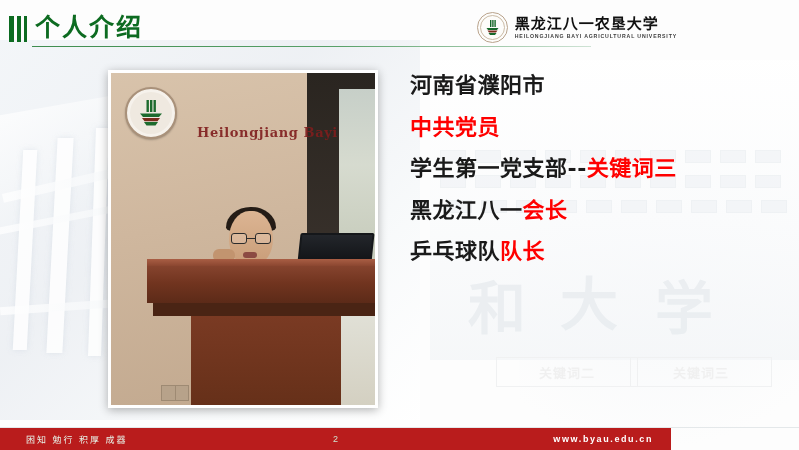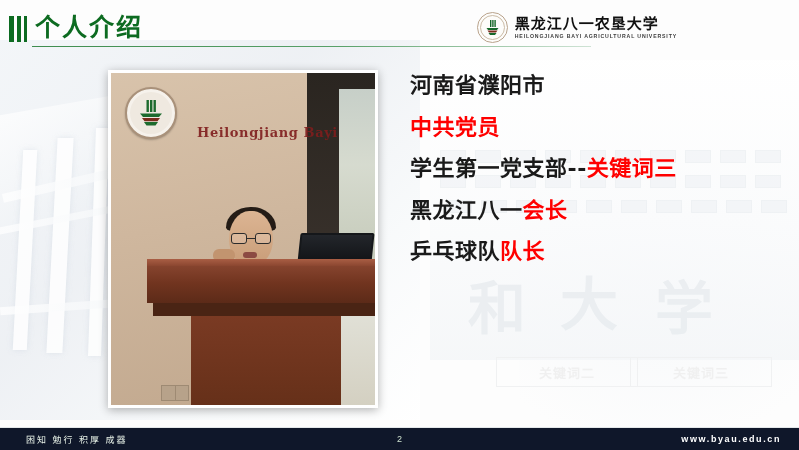--- a/index.html
+++ b/index.html
@@ -268,22 +268,22 @@
     font-size:22px; font-weight:700; color:#1a1a1a;
     line-height:24px; margin-bottom:17.5px; white-space:nowrap;
     font-family:"DejaVu Sans","Liberation Sans",sans-serif;
     letter-spacing:.5px;
   }
   .info-line .hl { color:#ff0000; }
   .info-line.all-red { color:#ff0000; }
 
   
   .footer {
-    position:absolute; left:0; bottom:0; width:799px; height:22px;
-    background:#0f172a; color:#ffffff;
+    position:absolute; left:0; bottom:0; width:671px; height:22px;
+    background:#b91c1c; color:#ffffff;
     display:flex; align-items:center;
   }
   .footer-motto {
     position:absolute; left:26px; font-size:9px; letter-spacing:2px; font-weight:400;
     color:#e7f1e7;
   }
   .footer-page {
     position:absolute; left:0; right:0; text-align:center;
     font-size:9px; color:#cfe3cf;
   }

